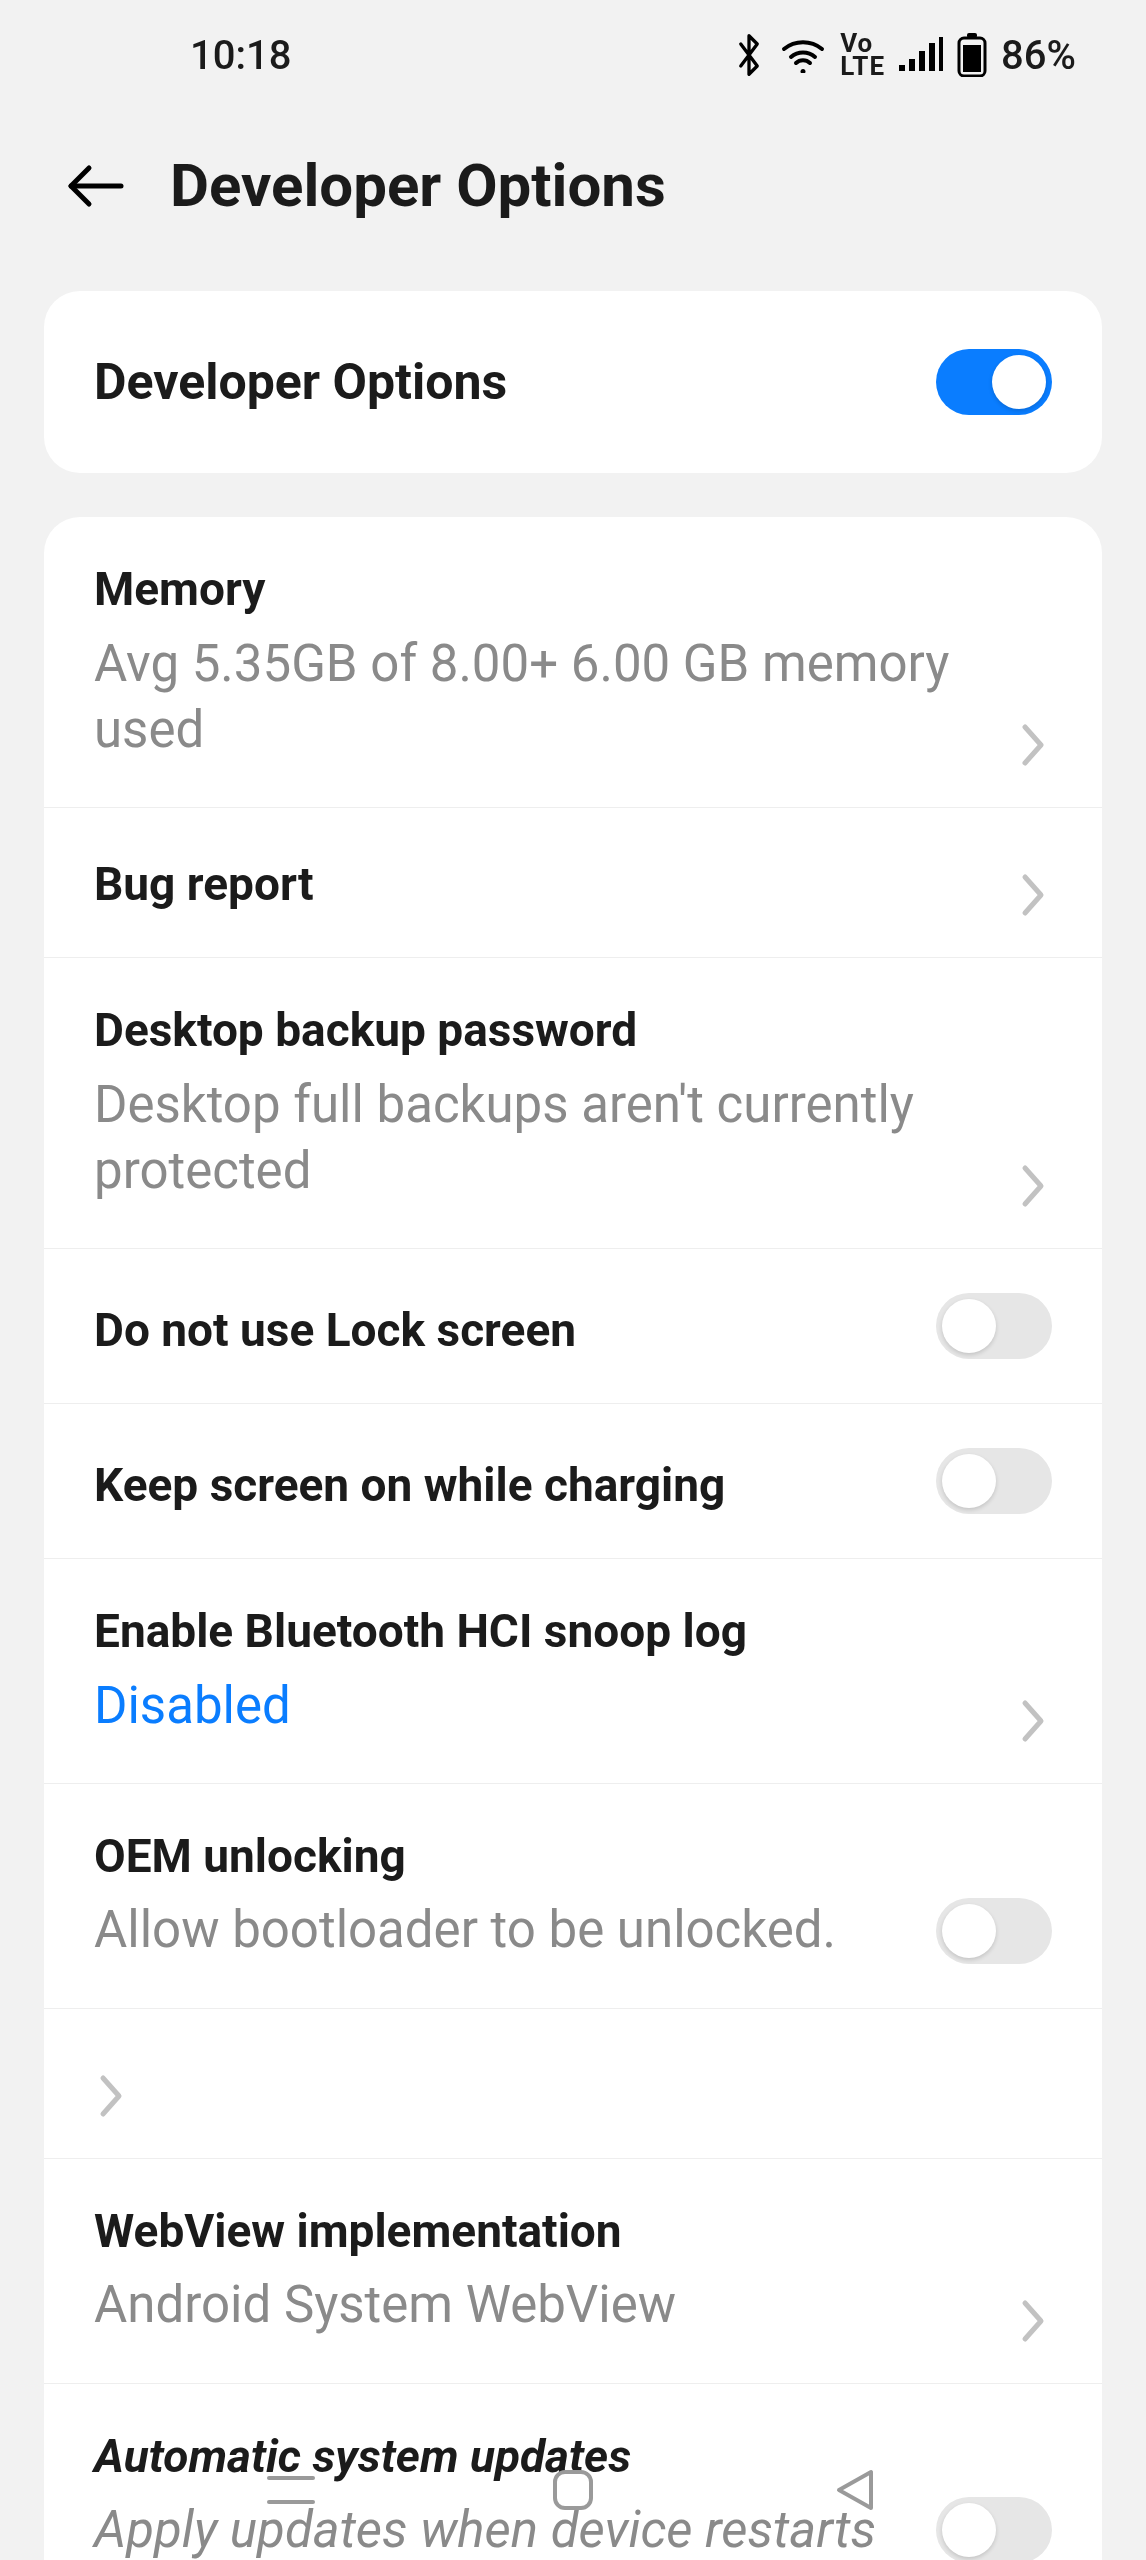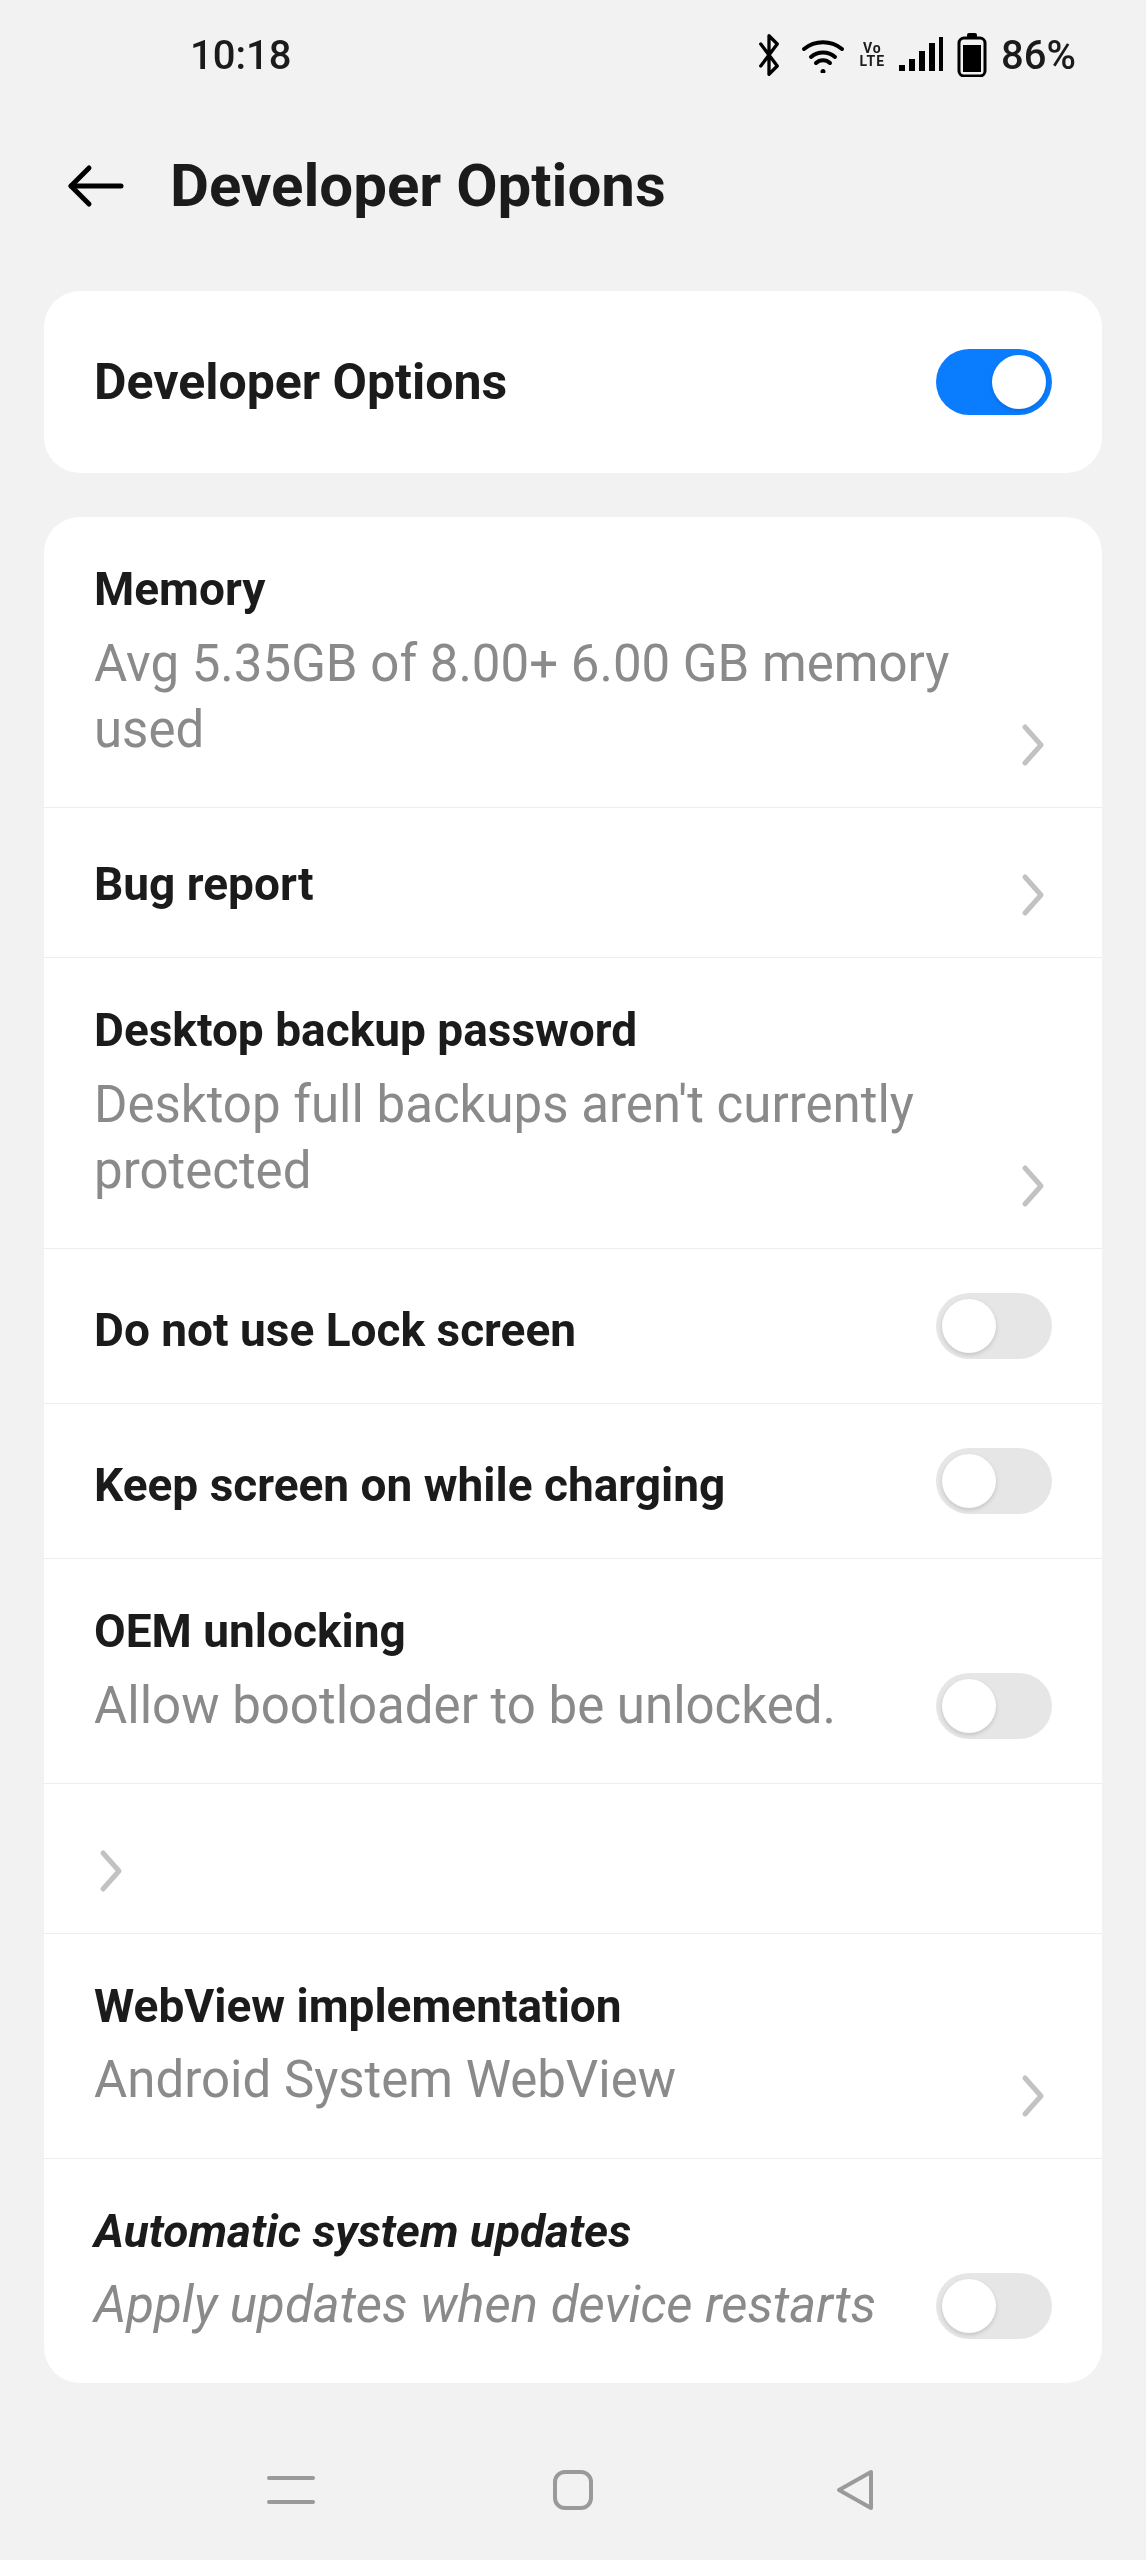--- a/index.html
+++ b/index.html
@@ -23,24 +23,24 @@
     font-weight: 500;
   }
   .status-left { padding-left:120px; }
   .status-right {
     display: flex;
     align-items: center;
     gap: 14px;
   }
   .status-right .ic { display:inline-flex; align-items:center; justify-content:center; }
   .volte {
-    font-size: 14px;
+    font-size: 26px;
     line-height: 0.9;
     font-weight: 700;
-    text-align: center;
+    text-align: left;
   }
   .volte div { line-height: 0.9; letter-spacing:1px;}
 
   
   .header {
     display: flex;
     align-items: center;
     gap: 40px;
     padding: 40px 60px 70px 60px;
   }
@@ -256,20 +256,31 @@
         <div class="knob"></div>
       </div>
     </div>
     <div class="row">
       <div class="text">
         <div class="title">Keep screen on while charging</div>
       </div>
       <div class="toggle off">
         <div class="knob"></div>
       </div>
+    </div>
+    <div class="row">
+      <div class="text">
+        <div class="title">Enable Bluetooth HCI snoop log</div>
+        <div class="subtitle blue">Disabled</div>
+      </div>
+      <span class="chevron">
+        <svg width="26" height="44" viewBox="0 0 26 44" fill="none" stroke="#c2c2c2" stroke-width="5" stroke-linecap="round" stroke-linejoin="round">
+          <polyline points="4,4 20,22 4,40"></polyline>
+        </svg>
+      </span>
     </div>
     <div class="row">
       <div class="text">
         <div class="title">OEM unlocking</div>
         <div class="subtitle">Allow bootloader to be unlocked.</div>
       </div>
       <div class="toggle off">
         <div class="knob"></div>
       </div>
     </div>

